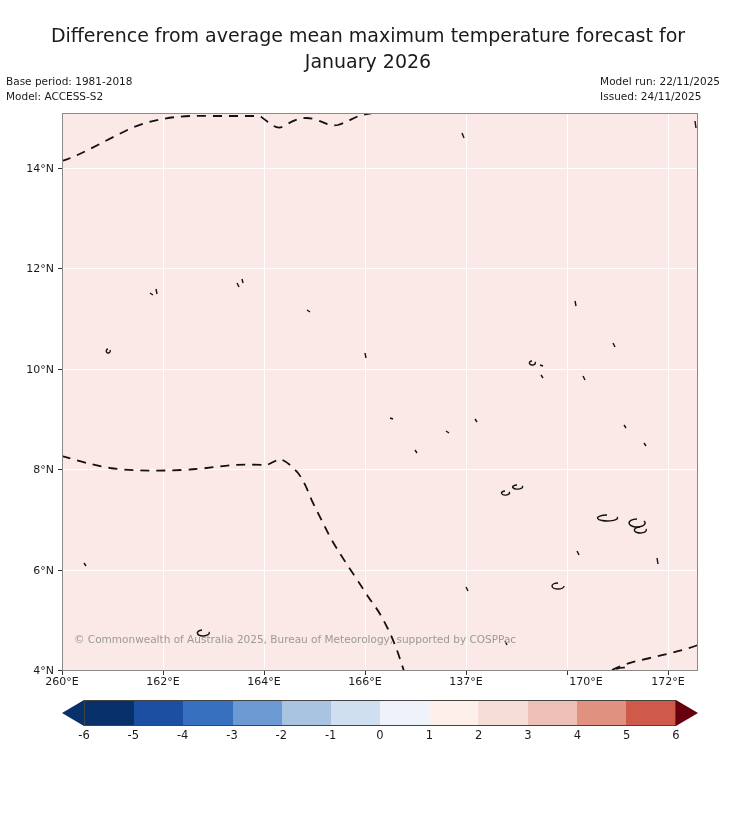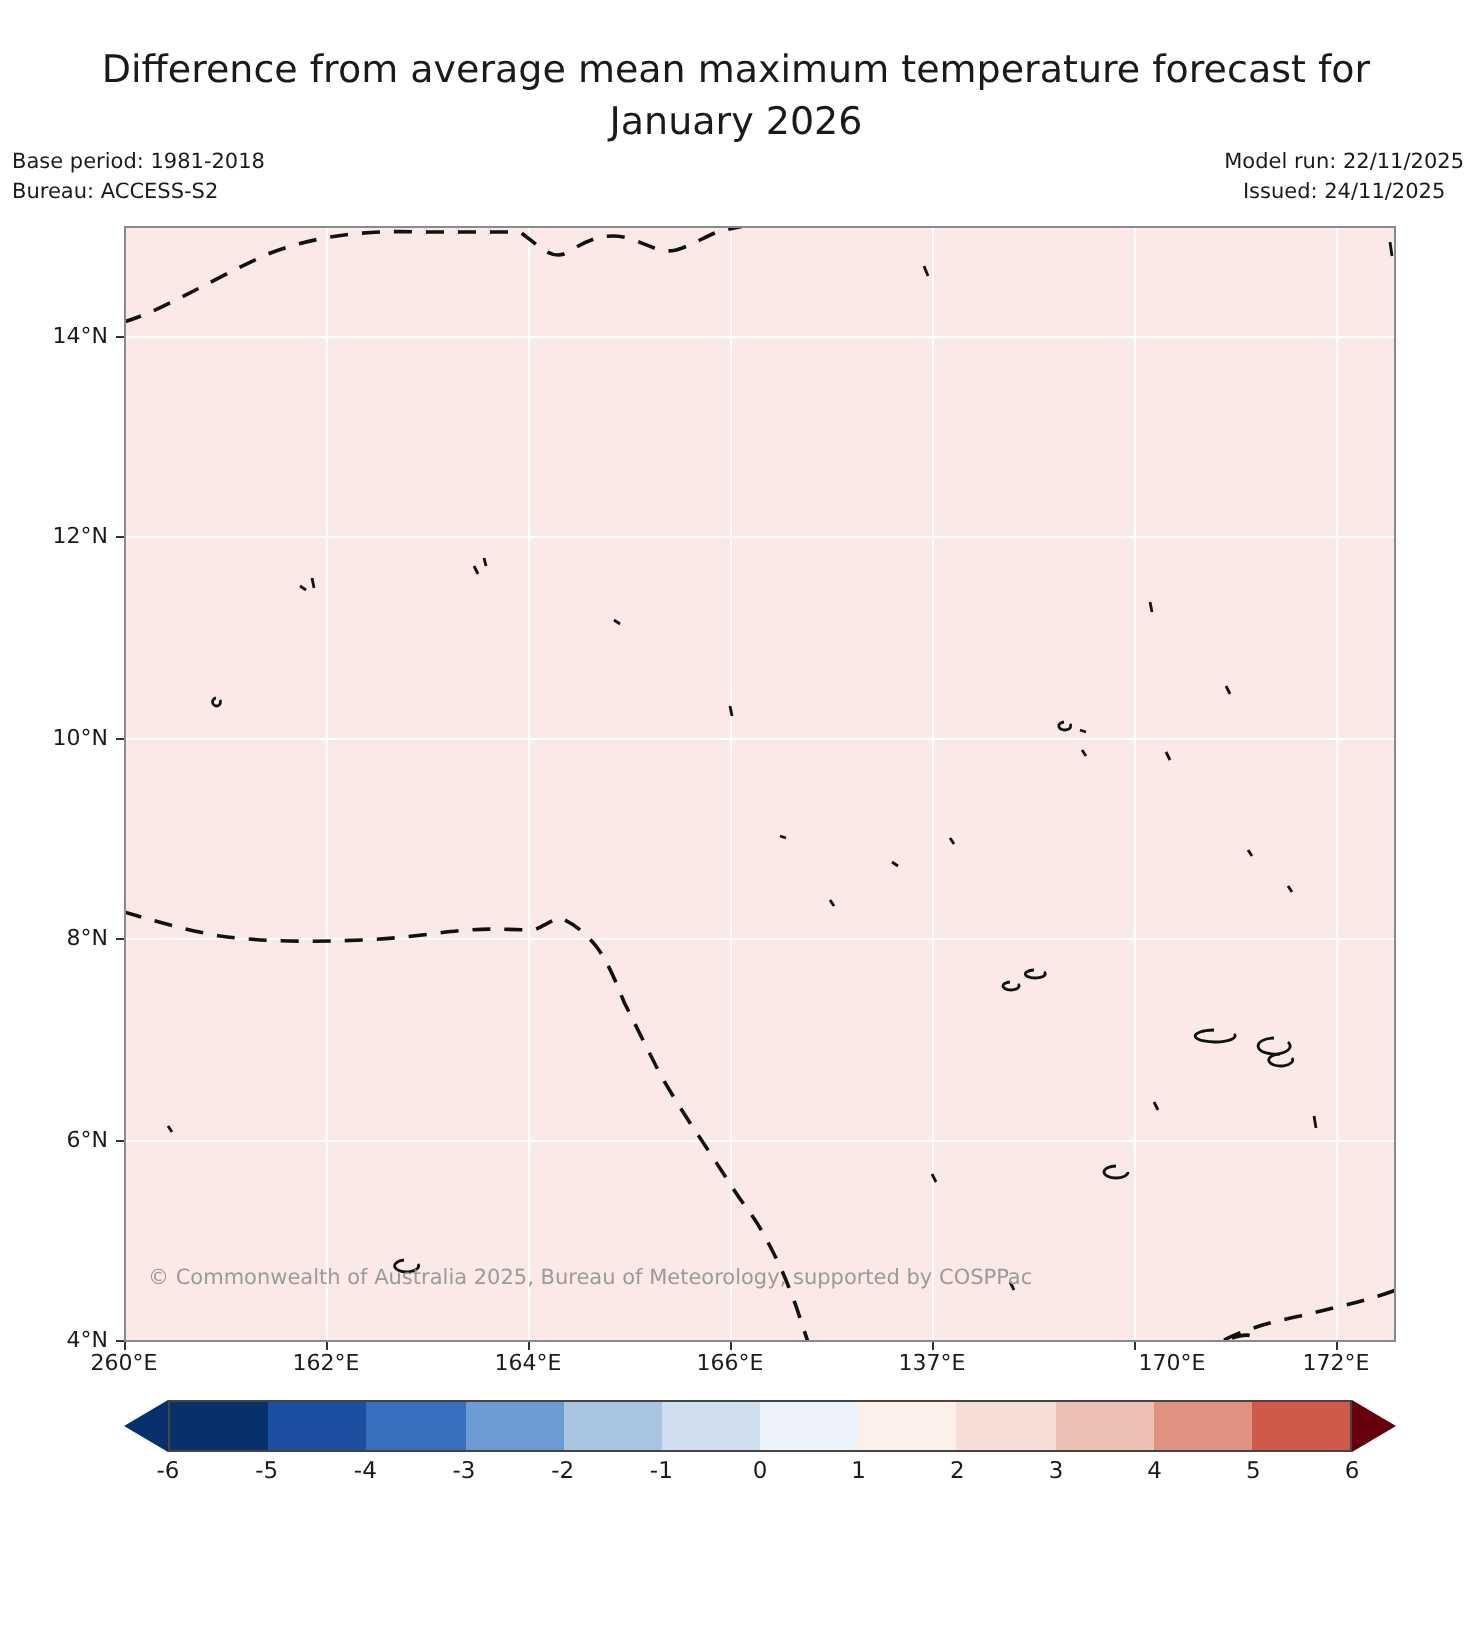--- a/index.html
+++ b/index.html
@@ -21,22 +21,22 @@
     line-height: 26px;
     white-space: pre-line;
   }
 
   
   .meta-left {
     position: absolute; left: 6px; top: 74px;
     font-size: 10.5px; color: #1a1a1a; line-height: 15px;
   }
   .meta-right {
-    position: absolute; right: 4px; top: 74px;
-    font-size: 10.5px; color: #1a1a1a; line-height: 15px; text-align: center;
+    position: absolute; right: 16px; top: 74px;
+    font-size: 10.5px; color: #1a1a1a; line-height: 15px; text-align: left;
   }
 
   
   #map-wrap {
     position: absolute;
     left: 62px; top: 113px;
     width: 636px; height: 558px;
   }
   #map {
     position: absolute; inset: 0;
@@ -147,21 +147,21 @@
 </head>
 <body>
 
 <div id="page">
 
   <div class="title">Difference from average mean maximum temperature forecast for
 January 2026</div>
 
   <div class="meta-left">
     <div>Base period: 1981-2018</div>
-    <div>Bureau: ACCESS-S2</div>
+    <div>Model: ACCESS-S2</div>
   </div>
   <div class="meta-right">
     <div>Model run: 22/11/2025</div>
     <div>Issued: 24/11/2025</div>
   </div>
 
   <div id="map-wrap">
     <div id="map">
 
       <div class="gridline-v" style="left:0px;"></div>

